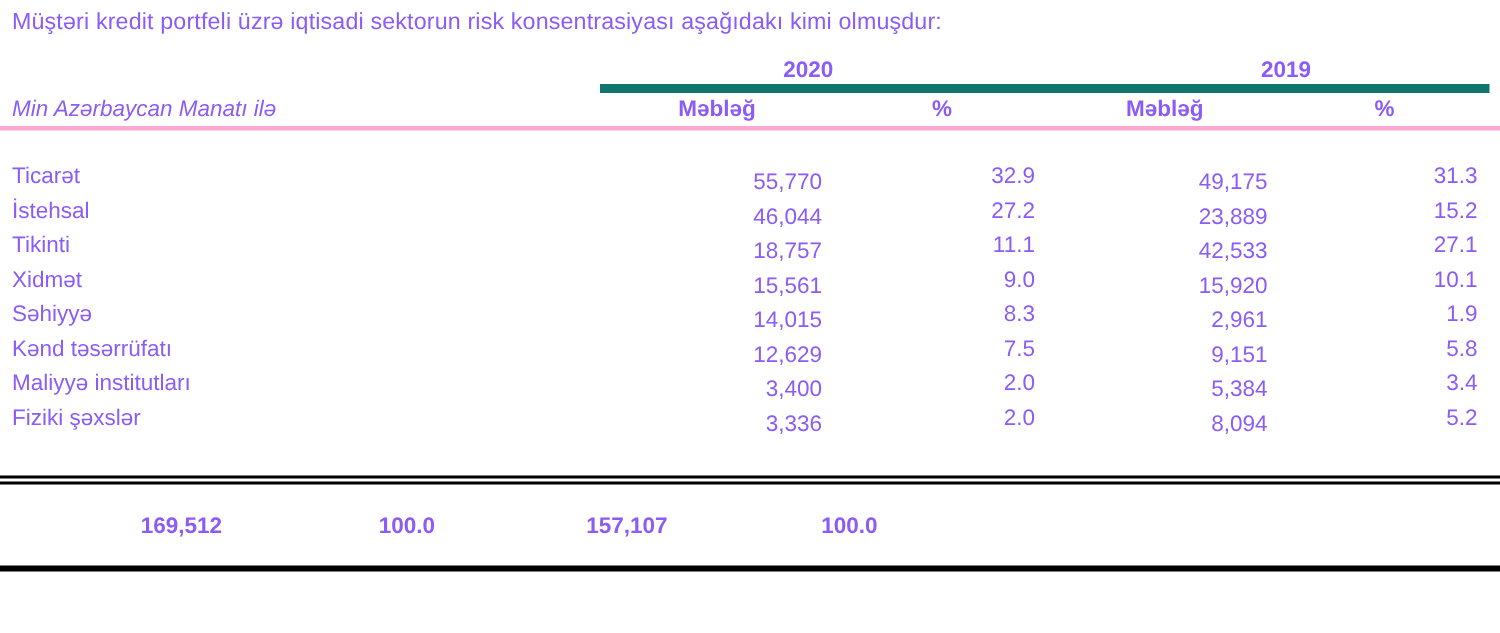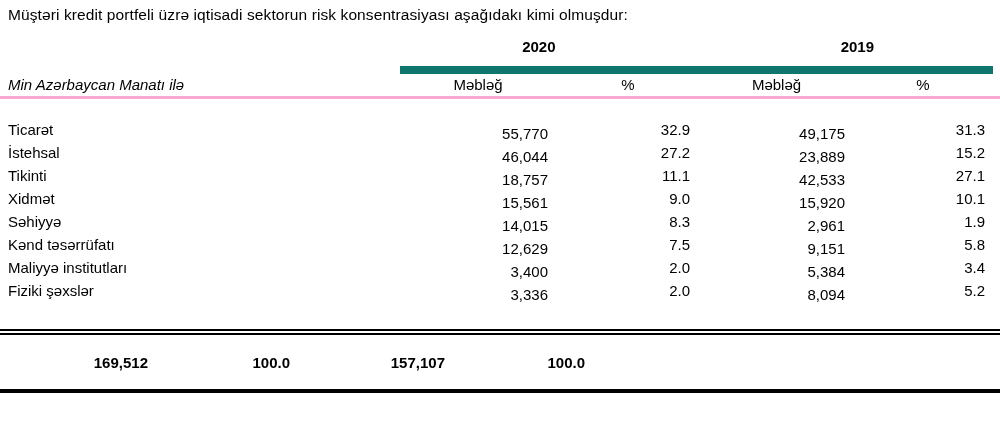--- a/index.html
+++ b/index.html
@@ -2,52 +2,52 @@
 <html><head>
 <meta charset="utf-8">
 <style>
   * { margin: 0; padding: 0; box-sizing: border-box; }
   html, body { background: #ffffff; }
   .page {
     position: relative;
     width: 1000px;
     height: 422px;
     background: #ffffff;
-    color: #000000;
+    color: #8b5cf6;
     font-family: "Liberation Sans", sans-serif;
     font-size: 15px;
     overflow: hidden;
   }
   .title {
     padding: 6px 0 0 8px;
     font-size: 15.5px;
     letter-spacing: 0.1px;
   }
   
   .years-row { display: flex; margin-top: 14px; }
   .years-spacer { width: 400px; }
   .years-group {
     width: 593px;
     display: flex;
-    border-bottom: 8px solid #0f766e;
-    padding-bottom: 11px;
+    border-bottom: 6px solid #0f766e;
+    padding-bottom: 1px;
     gap: 44px;
   }
   .year { font-weight: bold; text-align: center; }
   .year-2020 { width: 300px; }
   .year-2019 { width: 293px; }
   
   .cols-row {
     display: flex;
     align-items: flex-end;
     height: 25px;
     padding-bottom: 3px;
     border-bottom: 3px solid #f9a8d4;
   }
-  .hdr { font-weight: normal; text-align: center; }
+  .hdr { font-weight: bold; text-align: center; }
   .unit { font-style: italic; }
   
   .c-label { width: 400px; padding-left: 8px; }
   .c-a20 { width: 156px; }
   .c-p20 { width: 144px; }
   .c-a19 { width: 153px; }
   .c-p19 { width: 140px; }
   .num { text-align: right; }
   .c-a20.num { padding-right: 8px; }
   .c-p20.num { padding-right: 10px; }

